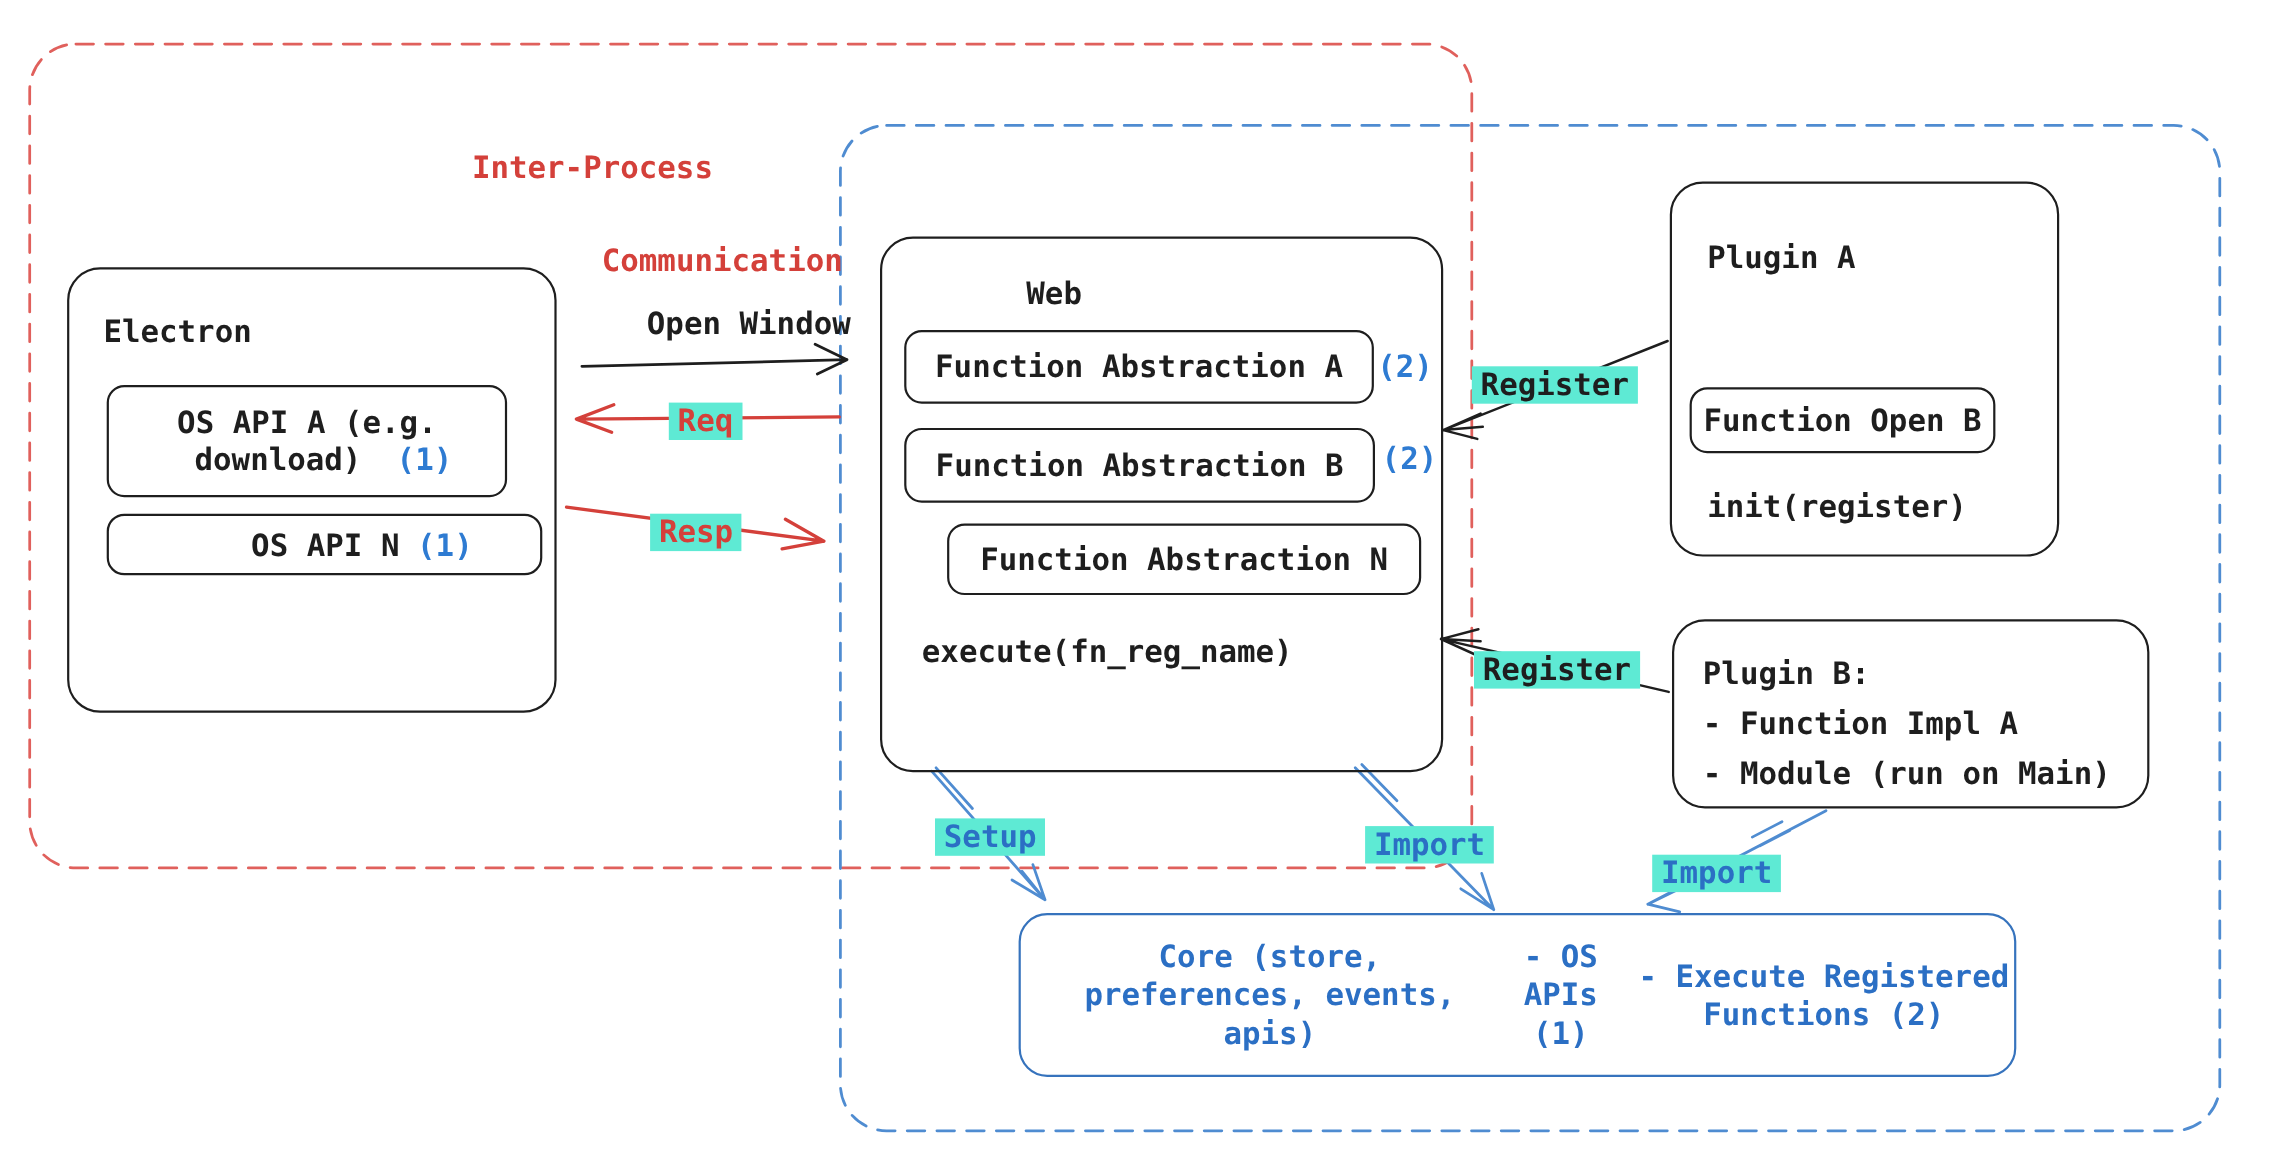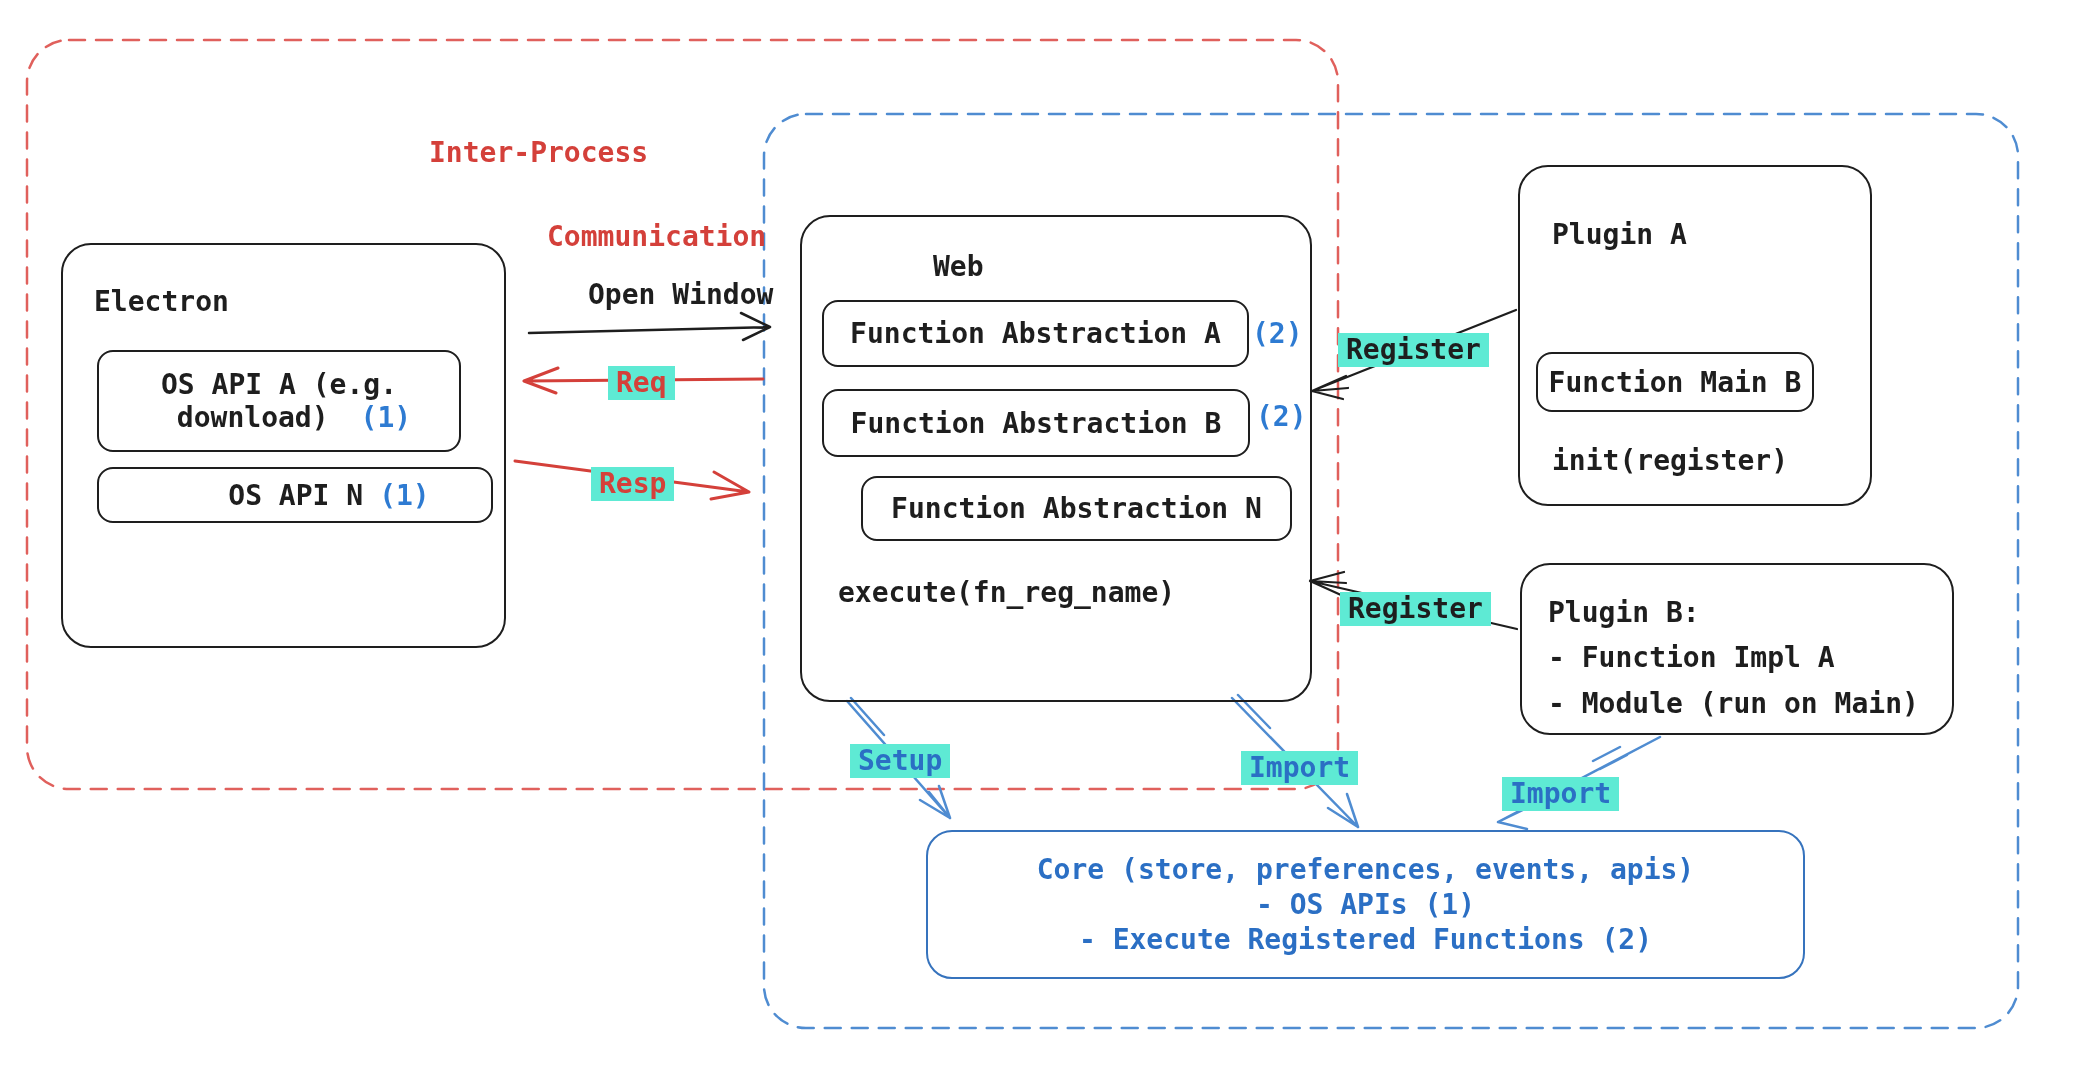--- a/index.html
+++ b/index.html
@@ -13,22 +13,22 @@
   .lbl.on-line{background:#5eead4;padding:0 8px;}
   .box{position:absolute;border:2.5px solid #1e1e1e;border-radius:30px;background:transparent;}
   .chip{position:absolute;border:2px solid #1e1e1e;border-radius:16px;
         display:flex;align-items:center;justify-content:center;text-align:center;}
   .red-text{color:#d4403a;}
   .blue-text{color:#2b6fc4;}
   .ref{color:#2e7bd2;}
   .ipc-label{line-height:42px;}
   .pb-line{position:absolute;white-space:pre;}
   .core-box{position:absolute;border:2.5px solid #3673bd;border-radius:26px;
-            display:flex;flex-direction:column;justify-content:center;align-items:center;
-            line-height:35px;text-align:center;}
+            display:flex;flex-direction:row;justify-content:center;align-items:center;
+            line-height:35px;text-align:center;padding-left:28px;}
 </style>
 </head>
 <body>
 
 <div id="canvas">
 
   <svg id="arrow-layer" viewBox="0 0 2074 1066" xmlns="http://www.w3.org/2000/svg">
     <g fill="none" stroke-linecap="round" stroke-linejoin="round">
 
       <rect x="27" y="40" width="1311" height="749" rx="42" stroke="#e0605c" stroke-width="2.5" stroke-dasharray="16 11"></rect>
@@ -70,21 +70,21 @@
   <div class="lbl" style="left:933px;top:250px;">Web</div>
   <div class="chip" style="left:822px;top:300px;width:423px;height:63px;">Function Abstraction A</div>
   <div class="lbl ref" style="left:1252px;top:317px;">(2)</div>
   <div class="chip" style="left:822px;top:389px;width:424px;height:64px;">Function Abstraction B</div>
   <div class="lbl ref" style="left:1256px;top:400px;">(2)</div>
   <div class="chip" style="left:822px;top:476px;width:427px;height:61px;margin-left:39px;">Function Abstraction N</div>
   <div class="lbl" style="left:838px;top:576px;">execute(fn_reg_name)</div>
 
   <div class="box" style="left:1518px;top:165px;width:350px;height:337px;"></div>
   <div class="lbl" style="left:1552px;top:218px;">Plugin A</div>
-  <div class="chip" style="left:1536px;top:352px;width:274px;height:56px;">Function Main B</div>
+  <div class="chip" style="left:1536px;top:352px;width:274px;height:56px;">Function Open B</div>
   <div class="lbl" style="left:1552px;top:444px;">init(register)</div>
 
   <div class="box" style="left:1520px;top:563px;width:430px;height:168px;"></div>
   <div class="pb-line" style="left:1548px;top:596px;">Plugin B:</div>
   <div class="pb-line" style="left:1548px;top:641px;">- Function Impl A</div>
   <div class="pb-line" style="left:1548px;top:687px;">- Module (run on Main)</div>
 
   <div class="core-box blue-text" style="left:926px;top:830px;width:875px;height:145px;">
     <div>Core (store, preferences, events, apis)</div>
     <div>- OS APIs (1)</div>

